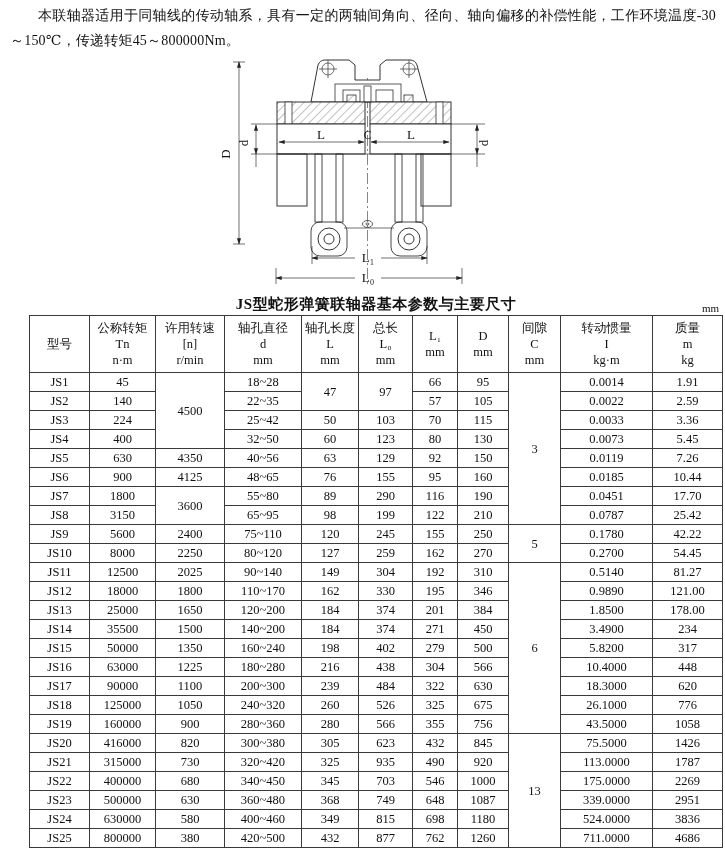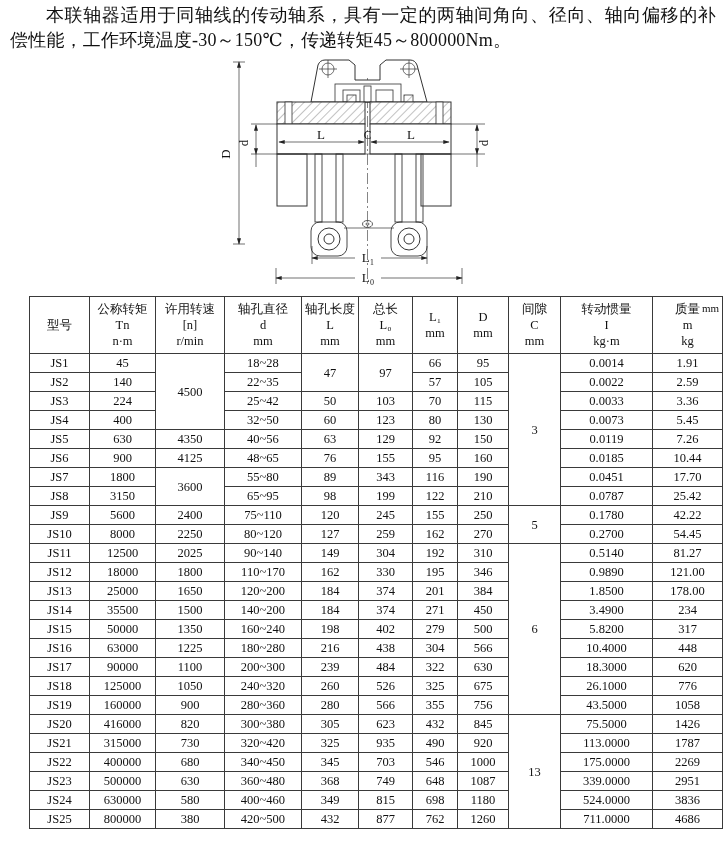--- a/index.html
+++ b/index.html
@@ -2,21 +2,21 @@
 <html><head>
 <meta charset="utf-8">
 <style>
   html,body{margin:0;padding:0;}
   body{
     width:725px;height:852px;background:#ffffff;position:relative;overflow:hidden;
     font-family:"Liberation Serif","DejaVu Serif",serif;color:#111;
   }
   .intro{
     position:absolute;top:3px;left:10px;width:706px;
-    font-size:18px;line-height:25px;text-align:justify;text-indent:2em;
+    font-size:14px;line-height:25px;text-align:justify;text-indent:2em;
     letter-spacing:0.2px;
   }
   .drawing-wrap{position:absolute;left:198px;top:54px;width:332px;height:240px;}
   .drawing-wrap svg{display:block;}
   .table-block{position:absolute;left:29px;top:295px;width:694px;}
   .tbl-title{
     text-align:center;font-weight:bold;font-size:15px;letter-spacing:0.5px;
     height:19px;line-height:19px;
   }
   .tbl-unit{position:absolute;right:4px;top:7px;font-size:11px;font-weight:normal;}
@@ -148,20 +148,21 @@
   <text class="dimtext" text-anchor="middle" transform="rotate(-90 289 89)" x="289" y="89">d</text>
   <text class="dimtext" text-anchor="middle" x="122" y="85">L</text>
   <text class="dimtext small" text-anchor="middle" x="168.5" y="85">C</text>
   <text class="dimtext" text-anchor="middle" x="212" y="85">L</text>
   <text class="dimtext" text-anchor="middle" x="169" y="208">L₁</text>
   <text class="dimtext" text-anchor="middle" x="169" y="228">L₀</text>
 </svg>
 </div>
 
 <div class="table-block">
+  <div class="tbl-title">JS型蛇形弹簧联轴器基本参数与主要尺寸</div>
   <span class="tbl-unit">mm</span>
   <table class="spec">
     <colgroup>
       <col style="width:60px">
         <col style="width:66px">
         <col style="width:69px">
       <col style="width:77px">
         <col style="width:57px">
         <col style="width:54px">
       <col style="width:45px">
@@ -293,21 +294,21 @@
           <td>160</td>
           <td>0.0185</td>
           <td>10.44</td>
         </tr>
         <tr>
           <td>JS7</td>
           <td>1800</td>
           <td rowspan="2">3600</td>
           <td>55~80</td>
           <td>89</td>
-          <td>343</td>
+          <td>290</td>
           <td>116</td>
           <td>190</td>
           <td>0.0451</td>
           <td>17.70</td>
         </tr>
         <tr>
           <td>JS8</td>
           <td>3150</td>
           <td>65~95</td>
           <td>98</td>

